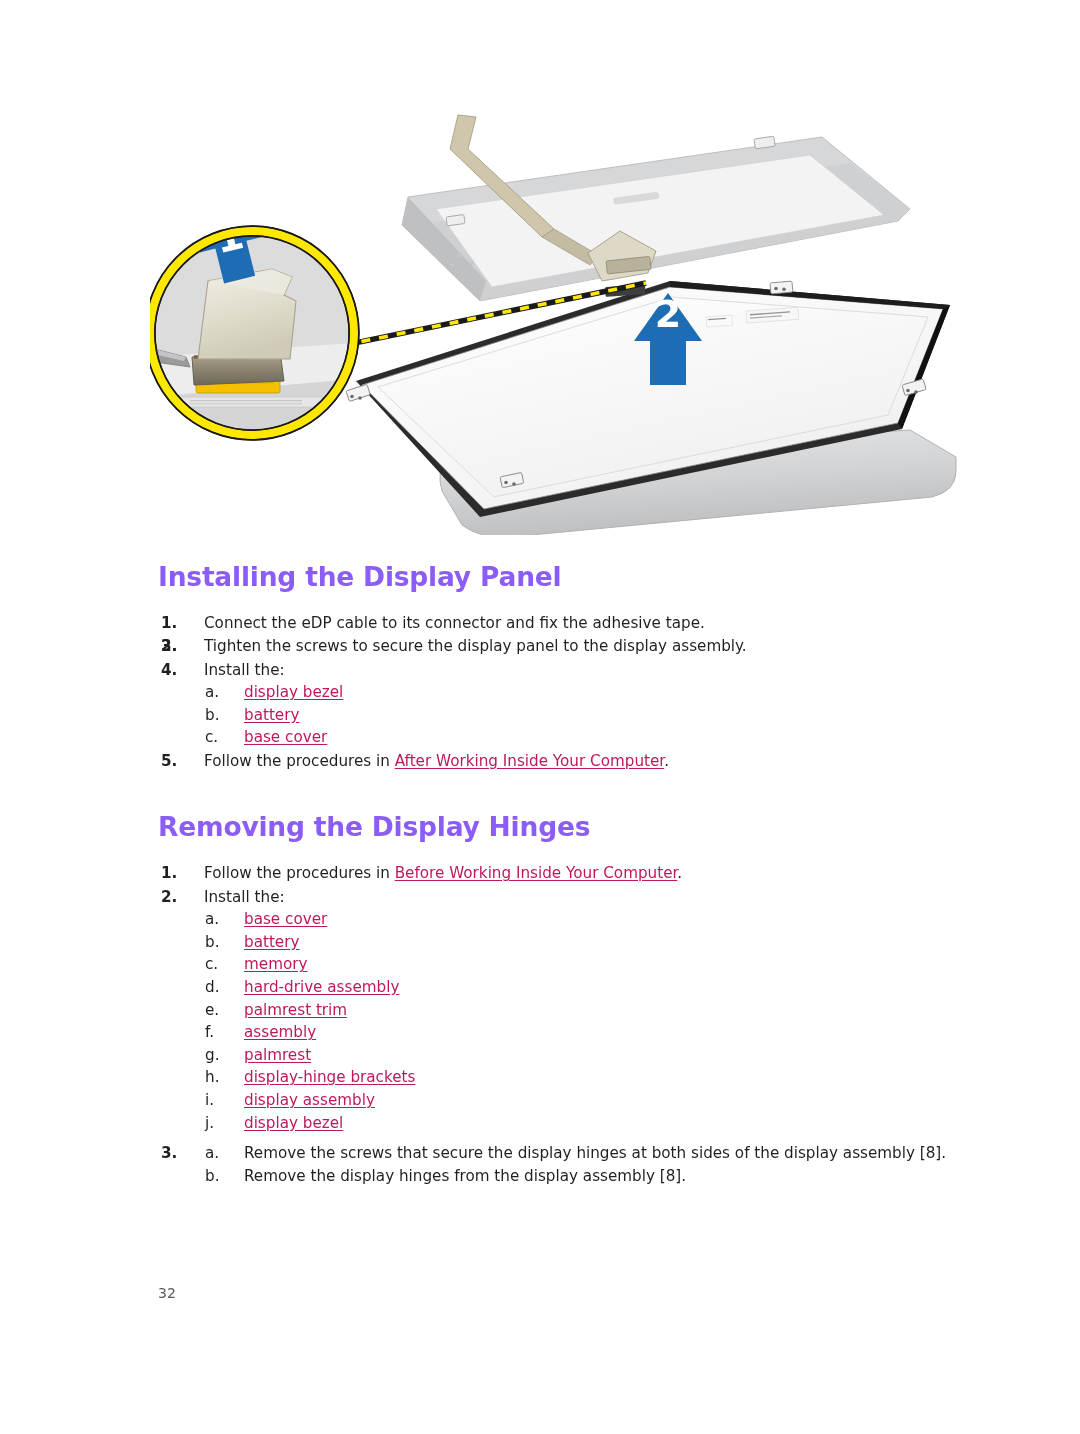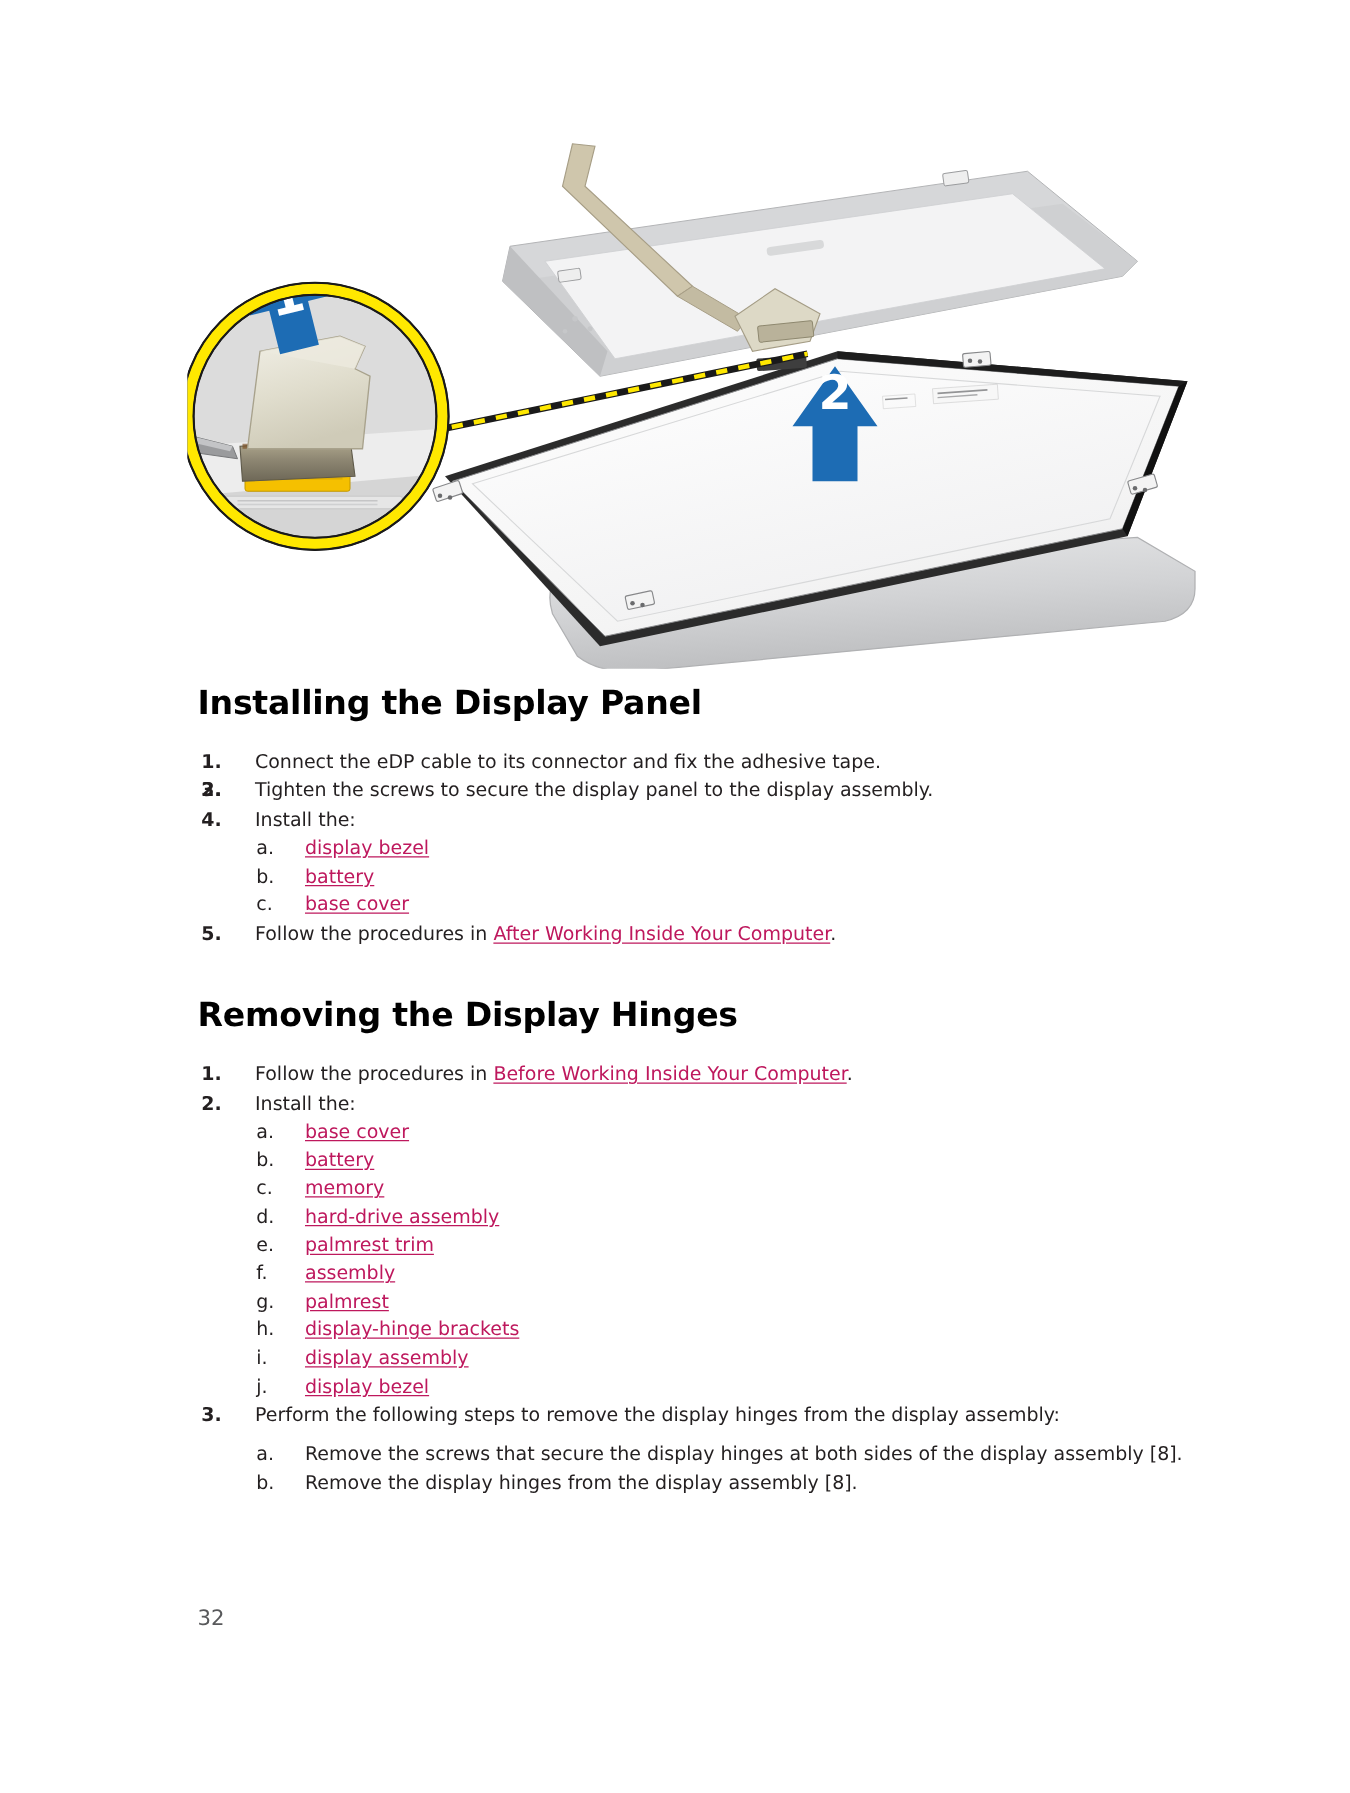--- a/index.html
+++ b/index.html
@@ -37,22 +37,22 @@
     position: absolute;
     left: 158px;
     top: 546px;
     width: 790px;
   }
 
   h2.section-title {
     font-size: 26.5px;
     font-weight: bold;
     letter-spacing: -0.2px;
-    color: #000000;
-    margin: 2px 0 21px 0;
+    color: #8b5cf6;
+    margin: 16px 0 21px 0;
     line-height: 1.1;
     font-family: "DejaVu Sans", "Liberation Sans", sans-serif;
   }
   h2.section-title.second { margin-top: 40px; }
 
   ol.steps {
     list-style: none;
     margin: 0;
     padding: 0;
   }
@@ -98,21 +98,21 @@
     text-decoration: underline;
     text-underline-offset: 2px;
   }
 
   .gap-top { margin-top: 1px; }
 
   .folio {
     position: absolute;
     left: 158px;
     top: 1285px;
-    font-size: 17px;
+    font-size: 14px;
     color: #58595b;
     font-family: "DejaVu Sans", "Liberation Sans", sans-serif;
   }
 </style>
 </head>
 <body>
 
 <div class="page">
 
   <div class="figure">
@@ -377,21 +377,20 @@
           </li>
           <li>
             <span class="let">j.</span>
             <a class="lnk" href="#">display bezel</a>
           </li>
         </ol>
       </li>
 
       <li class="gap-top">
         <span class="num">3.</span>
-        <span>Perform the following steps to remove the display hinges from the display assembly:</span>
         <ol class="sub wide" style="margin-top:8px;">
           <li>
             <span class="let">a.</span>
             <span>Remove the screws that secure the display hinges at both sides of the display assembly [8].</span>
           </li>
           <li>
             <span class="let">b.</span>
             <span>Remove the display hinges from the display assembly [8].</span>
           </li>
         </ol>

